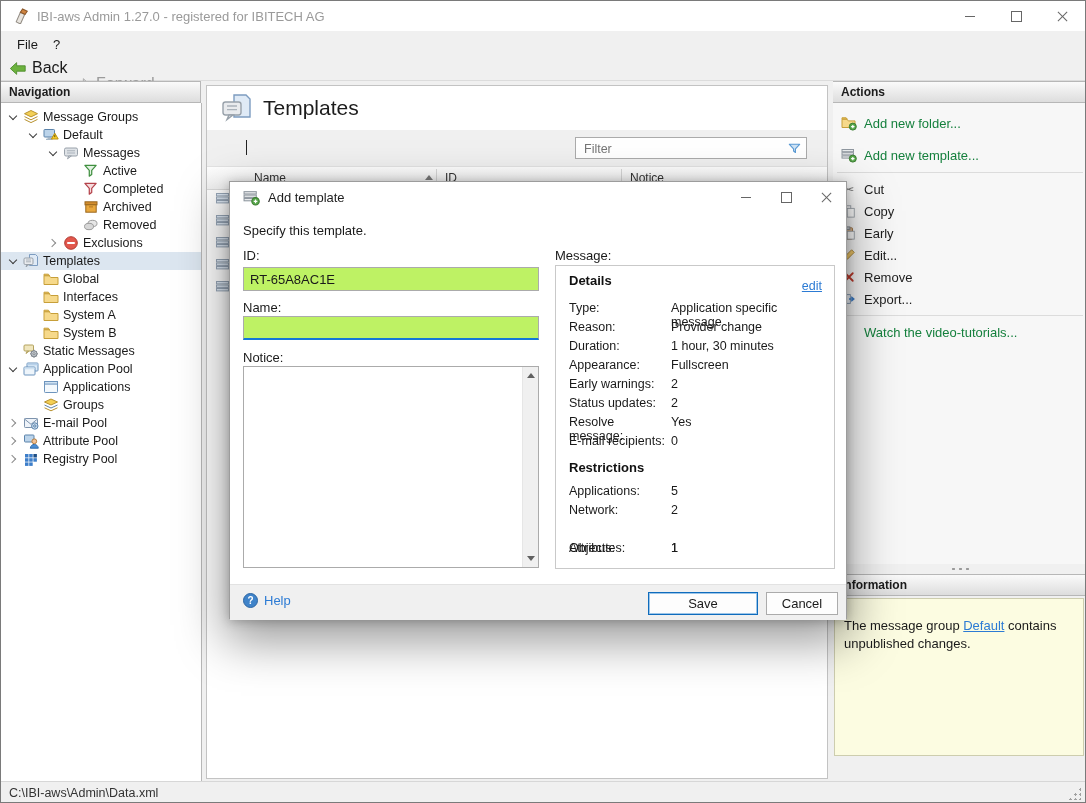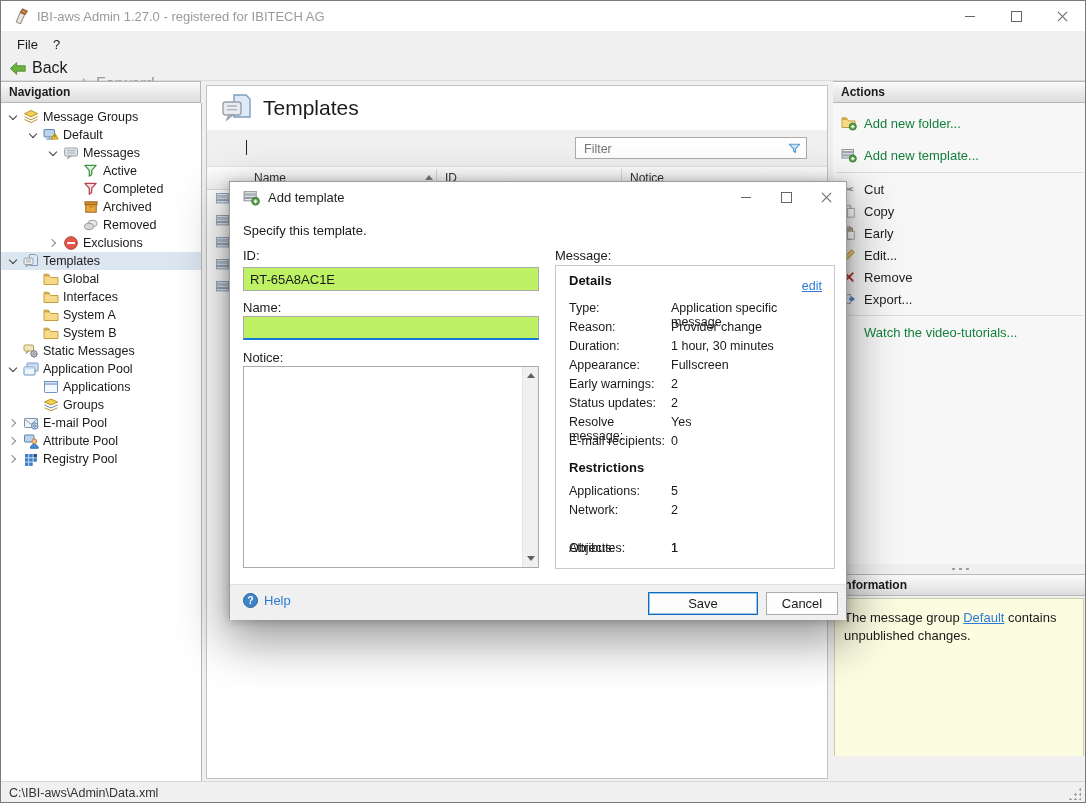--- a/index.html
+++ b/index.html
@@ -68,22 +68,22 @@
   .action-row{display:flex;align-items:center;height:22px;padding-left:8px;gap:7px;font-size:13px;color:#1e1e1e;}
   .action-row.first{margin-top:8px;height:24px;}
   .action-link{color:#15803d;}
   .asep{height:1px;background:#dcdcdc;margin:5px 4px 5px 4px;}
   .aicon{width:16px;height:16px;flex:0 0 16px;display:flex;align-items:center;justify-content:center;}
   .scissors{font-size:13px;color:#777;}
 
   
   .split-dots{left:832px;top:563px;width:254px;height:10px;background:#f0f0f0;display:flex;align-items:center;justify-content:center;}
   .dots3{width:20px;height:4px;background-image:radial-gradient(circle,#9a9a9a 1.1px,transparent 1.3px);background-size:7px 4px;}
-  .infobody{left:833px;top:597px;width:250px;height:205px;background:#fcfce1;border:1px solid #cdcdae;box-sizing:border-box;
-        font-size:13px;color:#1a1a1a;padding:10px 9px;line-height:1.35;}
+  .infobody{left:833px;top:597px;width:250px;height:158px;background:#fcfce1;border:1px solid #cdcdae;box-sizing:border-box;
+        font-size:13px;color:#1a1a1a;padding:18px 9px;line-height:1.35;}
   .infostrip{left:832px;top:755px;width:254px;height:25px;background:#f0f0f0;}
   .grip{position:absolute;right:4px;bottom:4px;width:13px;height:13px;
         background-image:radial-gradient(circle,#a0a0a0 1.1px,transparent 1.3px);background-size:5px 5px;
         clip-path:polygon(100% 0,100% 100%,0 100%);}
 
   
   .statusbar{left:0;top:780px;width:100%;height:23px;background:#f0f0f0;border-top:1px solid #d7d7d7;box-sizing:border-box;}
   .statusbar .stext{position:absolute;left:8px;top:4px;font-size:12.5px;color:#333;}
 
   

